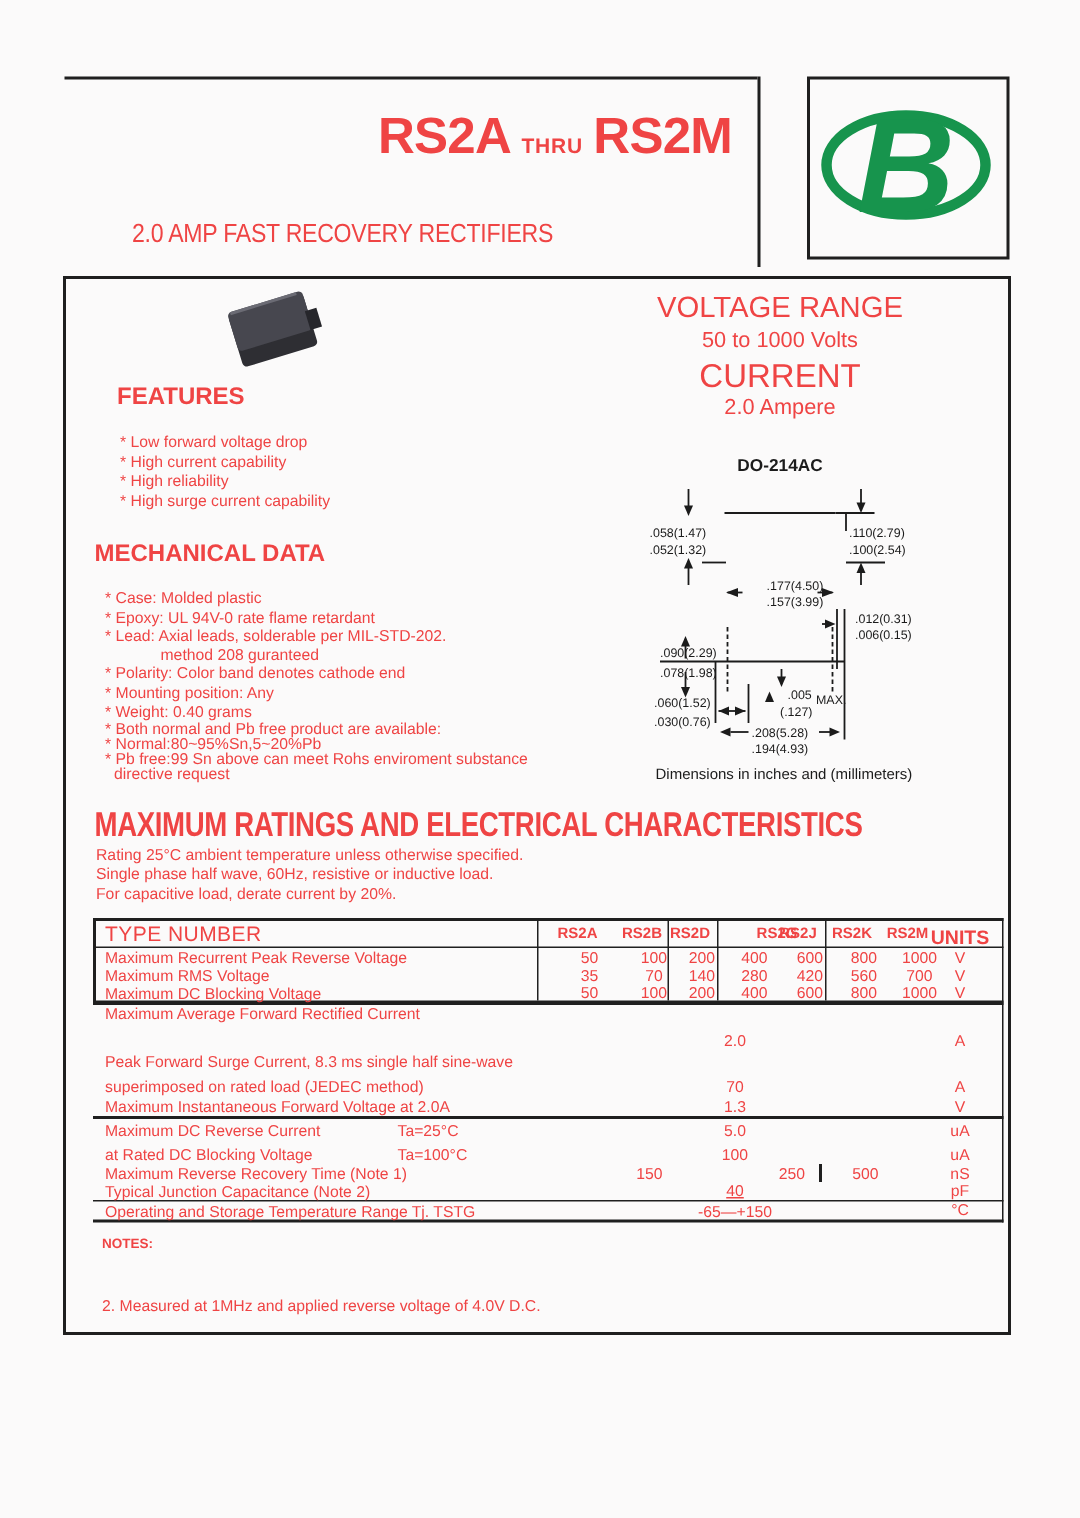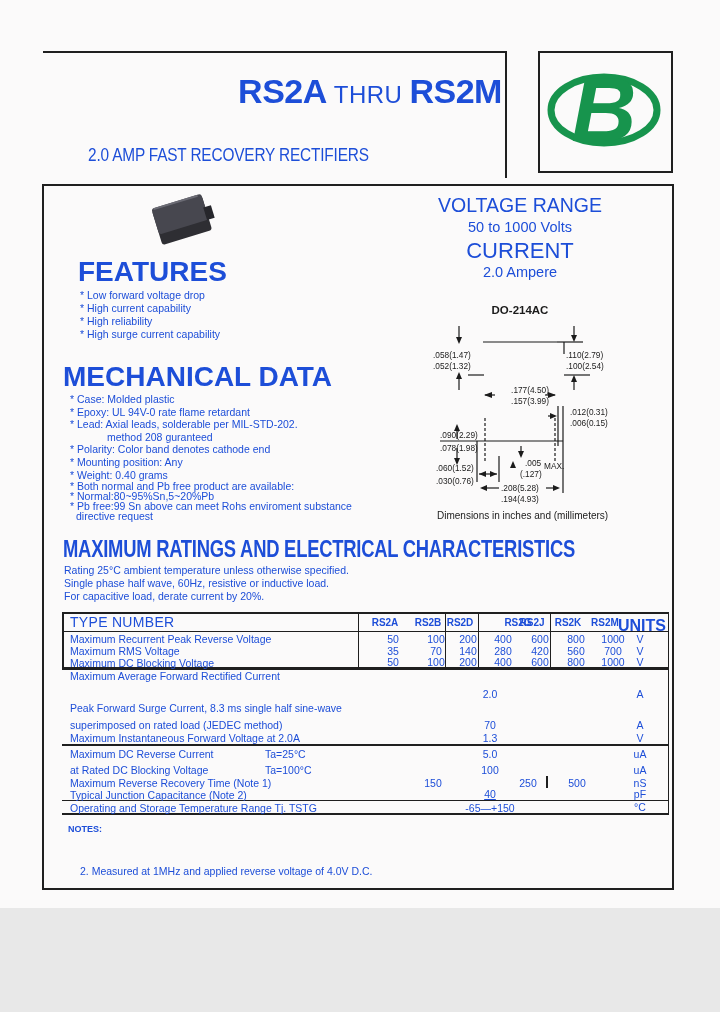--- a/index.html
+++ b/index.html
@@ -1,28 +1,28 @@
 <!DOCTYPE html>
 <html><head>
 <meta charset="utf-8">
 <style>
   html,body{margin:0;padding:0;}
   body{background:#e8e8e8;}
-  .page{position:relative;width:720px;height:908px;background:#fbfafa;
-        font-family:"Liberation Sans",sans-serif;color:#1d4ed8;overflow:hidden;margin:0 auto;}
+  .page{position:relative;width:720px;height:1012px;background:#fbfafa;
+        font-family:"Liberation Sans",sans-serif;color:#ef4444;overflow:hidden;margin:0 auto;}
   .abs{position:absolute;}
   .hline{position:absolute;background:#1f1f1f;}
   .vline{position:absolute;background:#1f1f1f;}
   .box{position:absolute;border:2px solid #1f1f1f;box-sizing:border-box;}
   .title-row{display:flex;align-items:baseline;justify-content:center;white-space:nowrap;}
   .title-big{font-size:34px;font-weight:bold;letter-spacing:-0.5px;}
-  .title-small{font-size:24px;font-weight:normal;padding:0 7px;letter-spacing:0.5px;}
+  .title-small{font-size:14px;font-weight:bold;padding:0 7px;letter-spacing:0.5px;}
   .subtitle{font-size:17.5px;transform:scaleX(0.88);transform-origin:left;white-space:nowrap;letter-spacing:-0.2px;}
   .sumline{position:absolute;left:380px;width:280px;text-align:center;white-space:nowrap;}
-  .h-big{font-size:28px;font-weight:bold;white-space:nowrap;}
+  .h-big{font-size:16px;font-weight:bold;white-space:nowrap;}
   .h-max{font-size:23px;font-weight:bold;transform:scaleX(0.8);transform-origin:left;white-space:nowrap;letter-spacing:-0.3px;}
   .txt{font-size:10.5px;white-space:nowrap;}
   .tbl-label{position:absolute;font-size:10.5px;white-space:nowrap;}
   .tbl-val{position:absolute;font-size:10.5px;text-align:center;width:60px;}
   .col-val{position:absolute;font-size:10.5px;text-align:center;width:44px;}
   .col-hdr{position:absolute;font-size:10px;font-weight:bold;text-align:center;width:44px;}
   .notes-h{font-size:9px;font-weight:bold;}
   svg text{font-family:"Liberation Sans",sans-serif;}
 </style>
 </head>
@@ -173,21 +173,21 @@
     <div class="vline" style="left:605.5px;top:0;width:1.5px;height:203px;"></div>
 
     <div class="tbl-label" style="left:8px;top:2px;font-size:14px;letter-spacing:0.3px;">TYPE NUMBER</div>
     <div class="col-hdr" style="left:301px;top:5px;">RS2A</div>
     <div class="col-hdr" style="left:344px;top:5px;">RS2B</div>
     <div class="col-hdr" style="left:376px;top:5px;">RS2D</div>
     <div class="col-hdr" style="left:411px;top:5px;padding-left:23px;">RS2G</div>
     <div class="col-hdr" style="left:448px;top:5px;">RS2J</div>
     <div class="col-hdr" style="left:484px;top:5px;">RS2K</div>
     <div class="col-hdr" style="left:521px;top:5px;">RS2M</div>
-    <div class="col-hdr" style="left:556px;top:5px;font-size:16px;">UNITS</div>
+    <div class="col-hdr" style="left:556px;top:5px;font-size:13px;">UNITS</div>
 
     <div class="tbl-label" style="left:8px;top:21px;">Maximum Recurrent Peak Reverse Voltage</div>
     <div class="col-val" style="left:309px;top:21px;">50</div>
     <div class="col-val" style="left:352px;top:21px;">100</div>
     <div class="col-val" style="left:384px;top:21px;">200</div>
     <div class="col-val" style="left:419px;top:21px;">400</div>
     <div class="col-val" style="left:456px;top:21px;">600</div>
     <div class="col-val" style="left:492px;top:21px;">800</div>
     <div class="col-val" style="left:529px;top:21px;">1000</div>
     <div class="col-val" style="left:556px;top:21px;">V</div>
@@ -245,15 +245,15 @@
     <div class="tbl-label" style="left:8px;top:177px;">Typical Junction Capacitance (Note 2)</div>
     <div class="tbl-val" style="left:398px;top:176px;text-decoration:underline;">40</div>
     <div class="col-val" style="left:556px;top:176px;">pF</div>
 
     <div class="tbl-label" style="left:8px;top:190px;">Operating and Storage Temperature Range Tj. TSTG</div>
     <div class="tbl-val" style="left:398px;top:190px;">-65—+150</div>
     <div class="col-val" style="left:556px;top:189px;">°C</div>
   </div>
 
   <div class="abs notes-h" style="left:68px;top:824px;">NOTES:</div>
-  <div class="abs txt" style="left:80px;top:865px;">2. Measured at 1MHz and applied reverse voltage of 4.0V D.C.</div>
+  <div class="abs txt" style="left:68px;top:865px;">2. Measured at 1MHz and applied reverse voltage of 4.0V D.C.</div>
 
 </div>
 
 </body></html>

